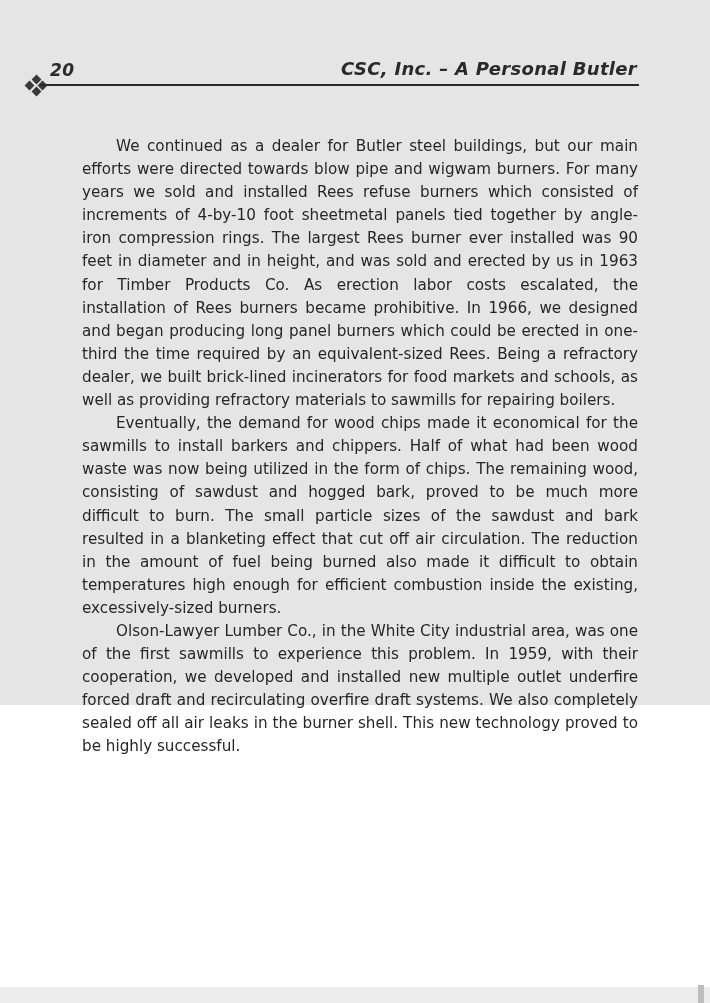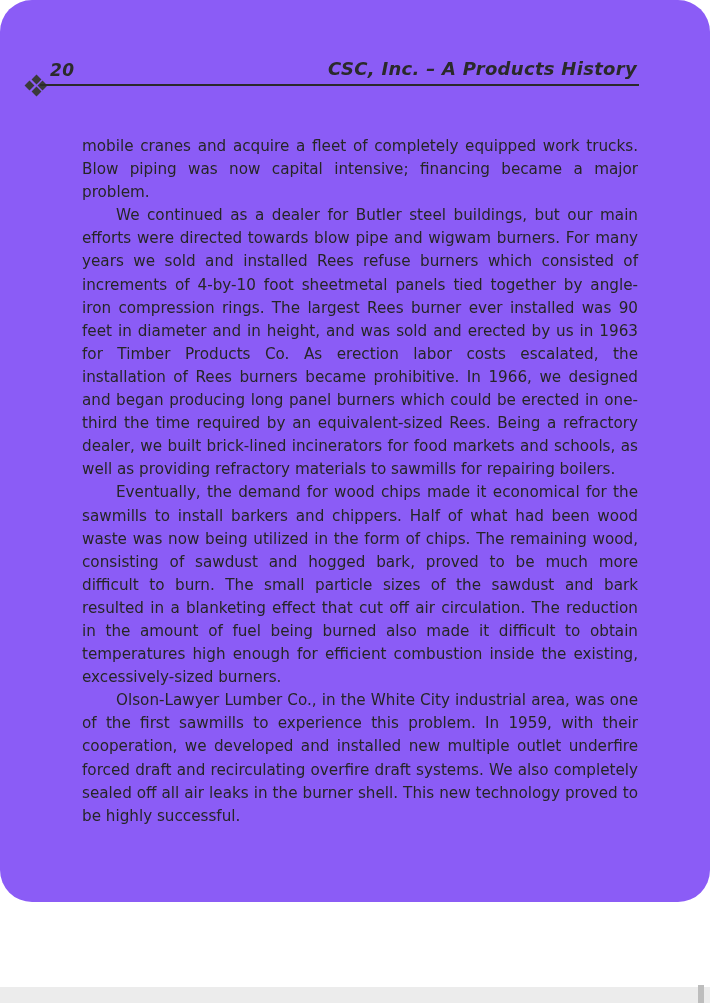--- a/index.html
+++ b/index.html
@@ -1,17 +1,17 @@
 <!DOCTYPE html>
 <html><head>
 <meta charset="utf-8">
 <style>
   html, body { margin:0; padding:0; }
   body { width:710px; height:1003px; background:#ffffff; position:relative; overflow:hidden; }
-  .page { position:absolute; left:0; top:0; width:710px; height:902px; background:#8b5cf6;border-radius:32px; }
+  .page { position:absolute; left:0; top:0; width:710px; height:705px; background:#e5e5e5; }
   .header { position:absolute; left:0; top:0; width:710px; height:110px; }
   .page-number { position:absolute; left:50px; top:60px; font-family:"DejaVu Sans", sans-serif; font-style:italic; font-weight:bold; font-size:17px; color:#2b2b2b; letter-spacing:0.5px; }
   .running-title { position:absolute; right:73px; top:58px; font-family:"DejaVu Sans", sans-serif; font-style:italic; font-weight:bold; font-size:18px; color:#2a2a2a; letter-spacing:0.3px; }
   .rule { position:absolute; left:40px; top:84px; width:599px; height:2px; background:#2a2a2a; }
   .ornament { position:absolute; left:26px; top:76px; width:20px; height:20px; }
   .ornament span { position:absolute; width:7px; height:7px; background:#3a3a3a; transform:rotate(45deg); }
   .o1 { left:7px; top:0px; } .o2 { left:0px; top:6px; } .o3 { left:13px; top:6px; } .o4 { left:7px; top:12px; }
   .body-text { position:absolute; left:82px; top:135px; width:556px; font-family:"DejaVu Sans", sans-serif; font-size:15.2px; line-height:23.1px; color:#262626; text-align:justify; }
   .body-text p { margin:0; text-indent:0; }
   .body-text p.indent { text-indent:34px; margin-top:0; }
@@ -23,26 +23,25 @@
 
 <div class="page">
   <div class="header">
     <div class="ornament">
       <span class="o1"></span>
         <span class="o2"></span>
         <span class="o3"></span>
         <span class="o4"></span>
     </div>
     <div class="page-number">20</div>
-    <div class="running-title">CSC, Inc. – A Products History</div>
+    <div class="running-title">CSC, Inc. – A Personal Butler</div>
     <div class="rule"></div>
   </div>
 
   <div class="body-text">
-    <p>mobile cranes and acquire a fleet of completely equipped work trucks. Blow piping was now capital intensive; financing became a major problem.</p>
     <p class="indent">We continued as a dealer for Butler steel buildings, but our main efforts were directed towards blow pipe and wigwam burners. For many years we sold and installed Rees refuse burners which consisted of increments of 4-by-10 foot sheetmetal panels tied together by angle-iron compression rings. The largest Rees burner ever installed was 90 feet in diameter and in height, and was sold and erected by us in 1963 for Timber Products Co. As erection labor costs escalated, the installation of Rees burners became prohibitive. In 1966, we designed and began producing long panel burners which could be erected in one-third the time required by an equivalent-sized Rees. Being a refractory dealer, we built brick-lined incinerators for food markets and schools, as well as providing refractory materials to sawmills for repairing boilers.</p>
     <p class="indent">Eventually, the demand for wood chips made it economical for the sawmills to install barkers and chippers. Half of what had been wood waste was now being utilized in the form of chips. The remaining wood, consisting of sawdust and hogged bark, proved to be much more difficult to burn. The small particle sizes of the sawdust and bark resulted in a blanketing effect that cut off air circulation. The reduction in the amount of fuel being burned also made it difficult to obtain temperatures high enough for efficient combustion inside the existing, excessively-sized burners.</p>
     <p class="indent">Olson-Lawyer Lumber Co., in the White City industrial area, was one of the first sawmills to experience this problem. In 1959, with their cooperation, we developed and installed new multiple outlet underfire forced draft and recirculating overfire draft systems. We also completely sealed off all air leaks in the burner shell. This new technology proved to be highly successful.</p>
   </div>
 
   <div class="bottom-band"></div>
   <div class="bottom-edge"></div>
 </div>
 
 </body></html>

